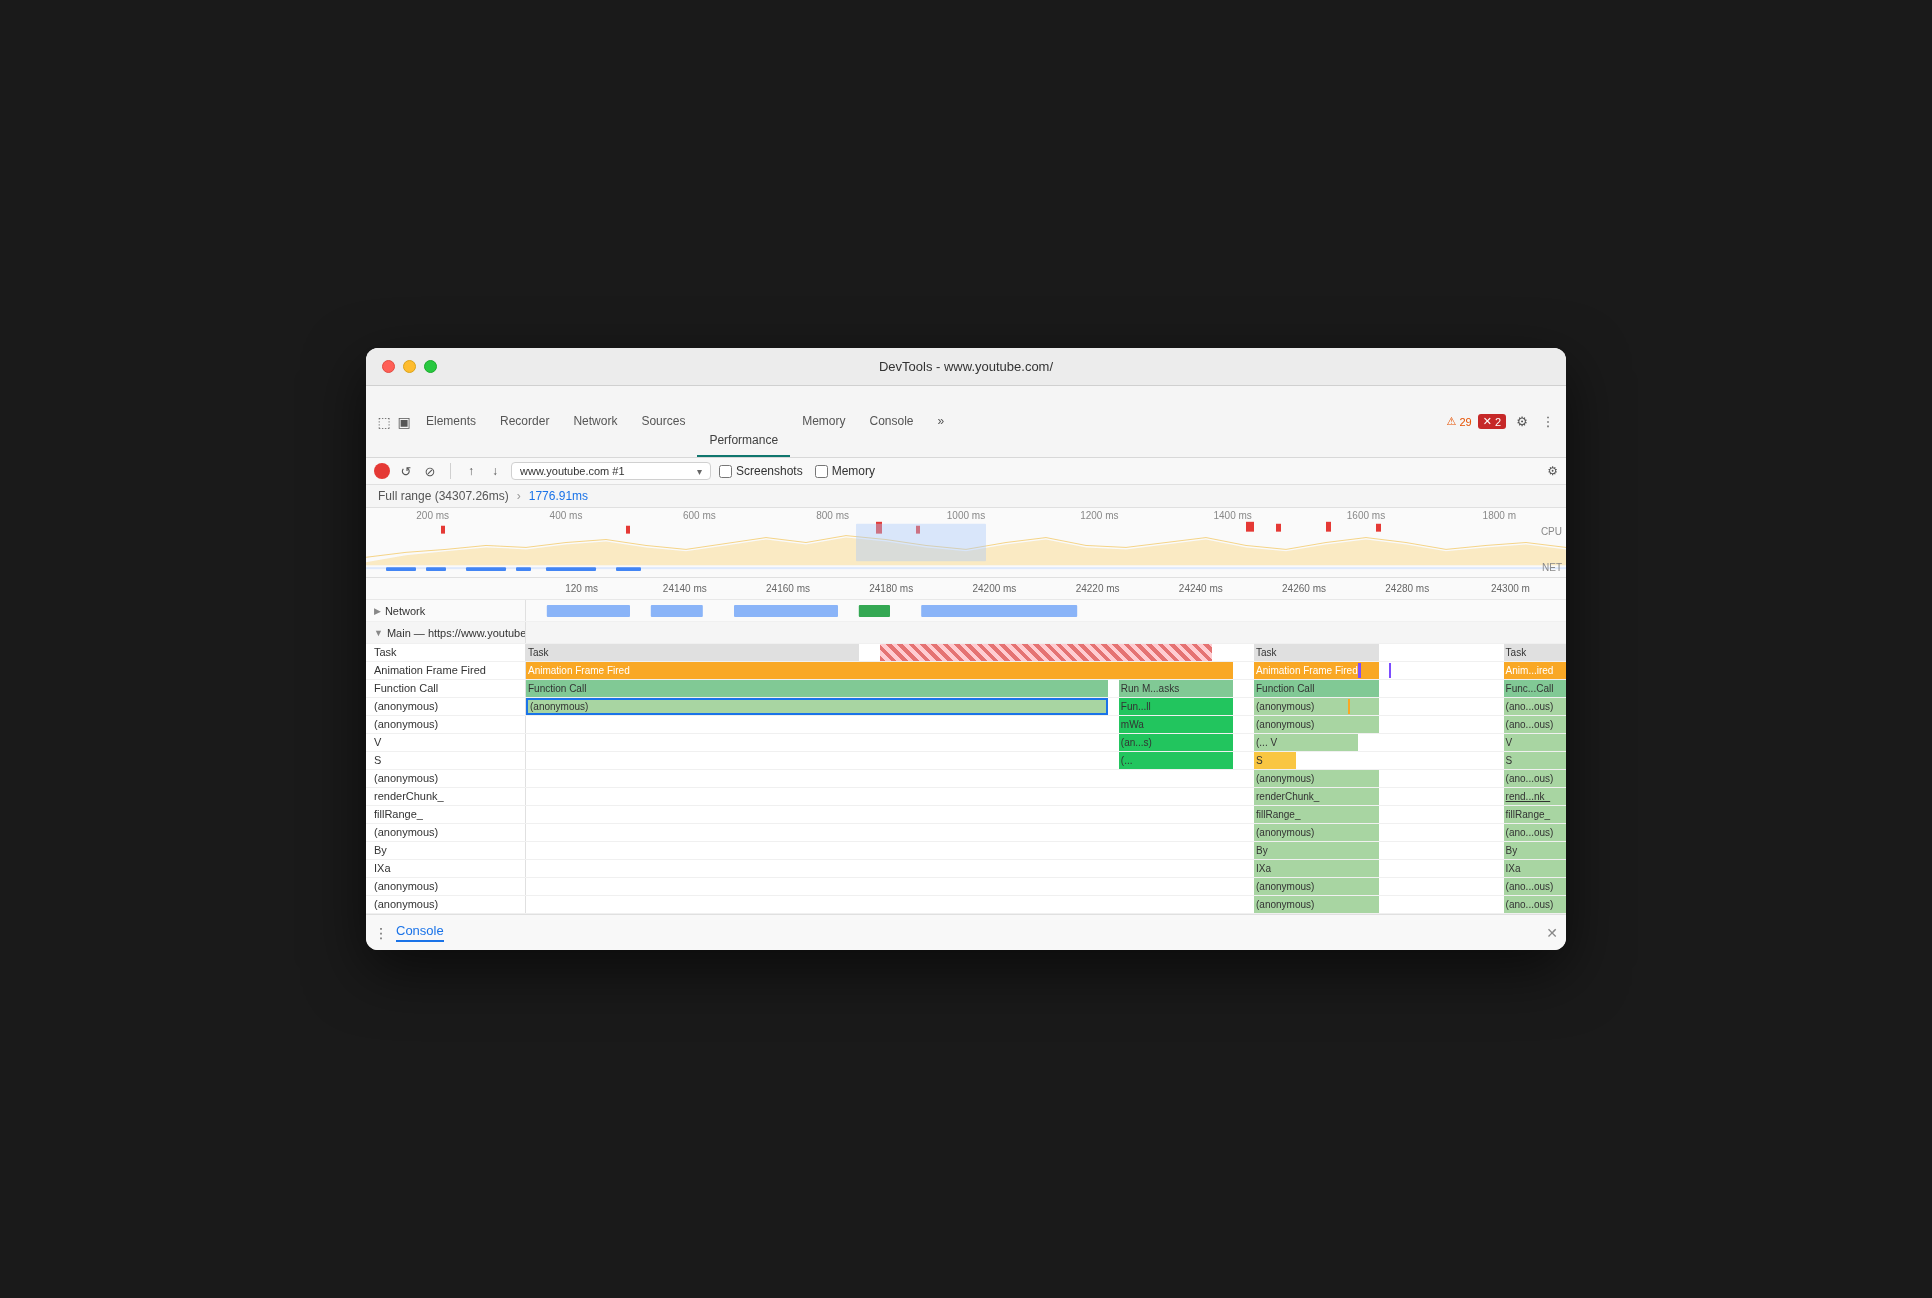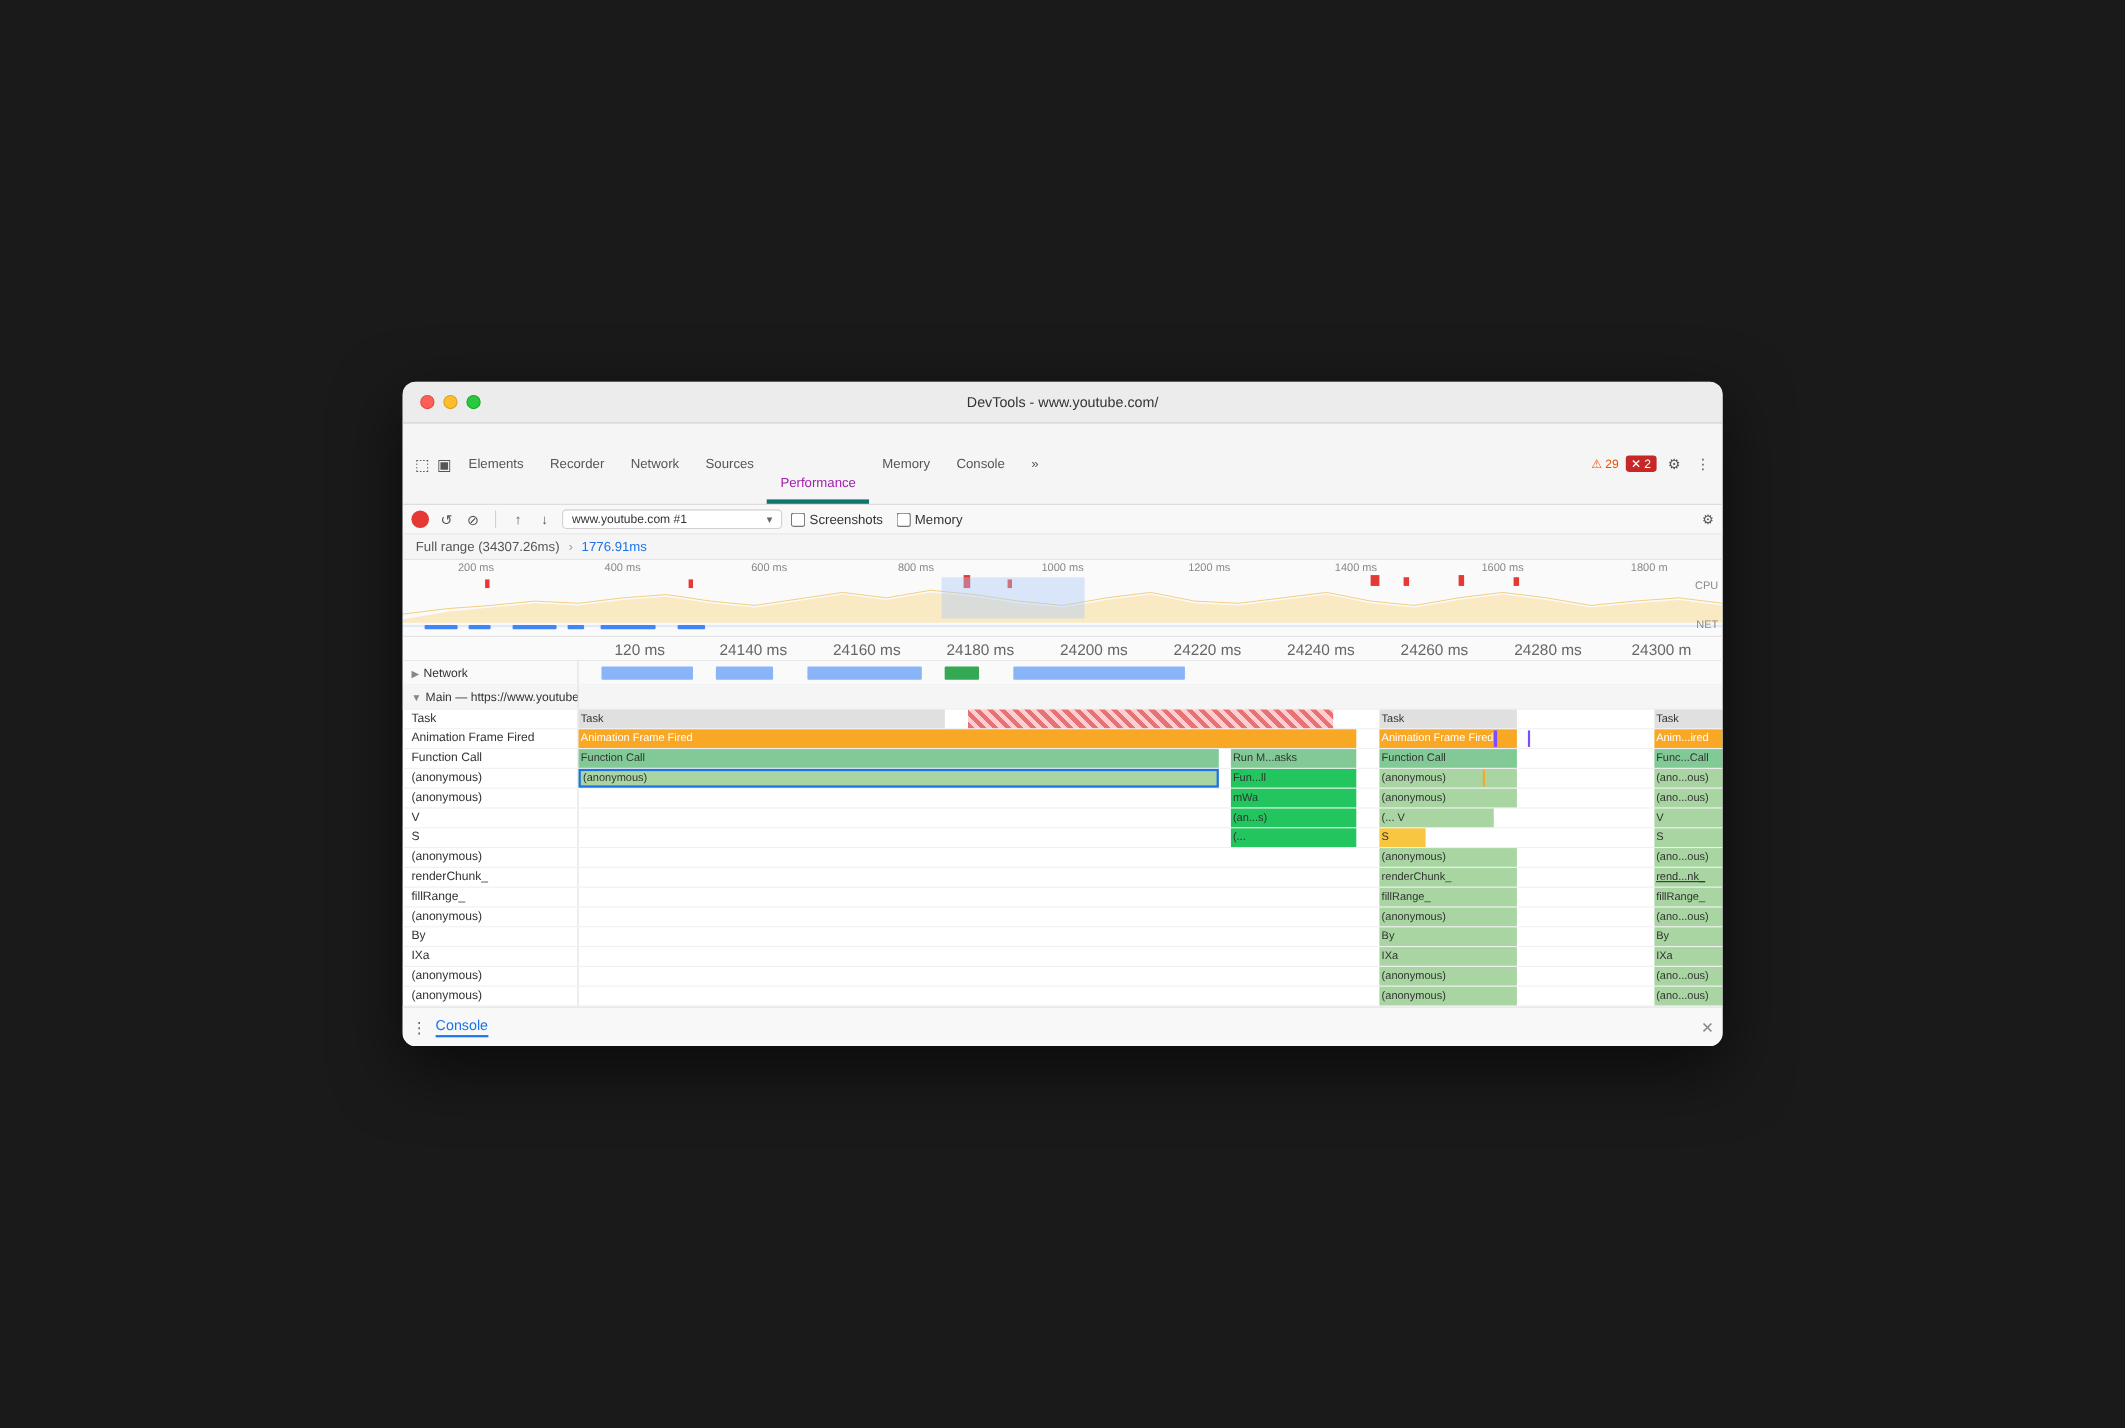--- a/index.html
+++ b/index.html
@@ -64,22 +64,22 @@
     }
     .tab {
       padding: 8px 12px;
       font-size: 12px;
       color: #555;
       cursor: pointer;
       border-bottom: 2px solid transparent;
       white-space: nowrap;
     }
     .tab.active {
-      color: #a21caf;
-      border-bottom: 4px solid #0f766e;
+      color: #404040;
+      border-bottom: 2px solid #0f766e;
       margin-top: 39px;
     }
     .toolbar-icons {
       display: flex;
       align-items: center;
       gap: 6px;
       margin-left: auto;
     }
     .icon-btn {
       width: 20px;
@@ -240,21 +240,21 @@
       gap: 0;
     }
     .ruler-labels {
       display: flex;
       flex: 1;
       overflow: hidden;
     }
     .ruler-label {
       flex: 1;
       text-align: center;
-      font-size: 14px;
+      font-size: 10px;
       color: #666;
       white-space: nowrap;
     }
     .network-row {
       display: flex;
       align-items: center;
       height: 22px;
       border-bottom: 1px solid #f0f0f0;
       background: #fafafa;
     }

